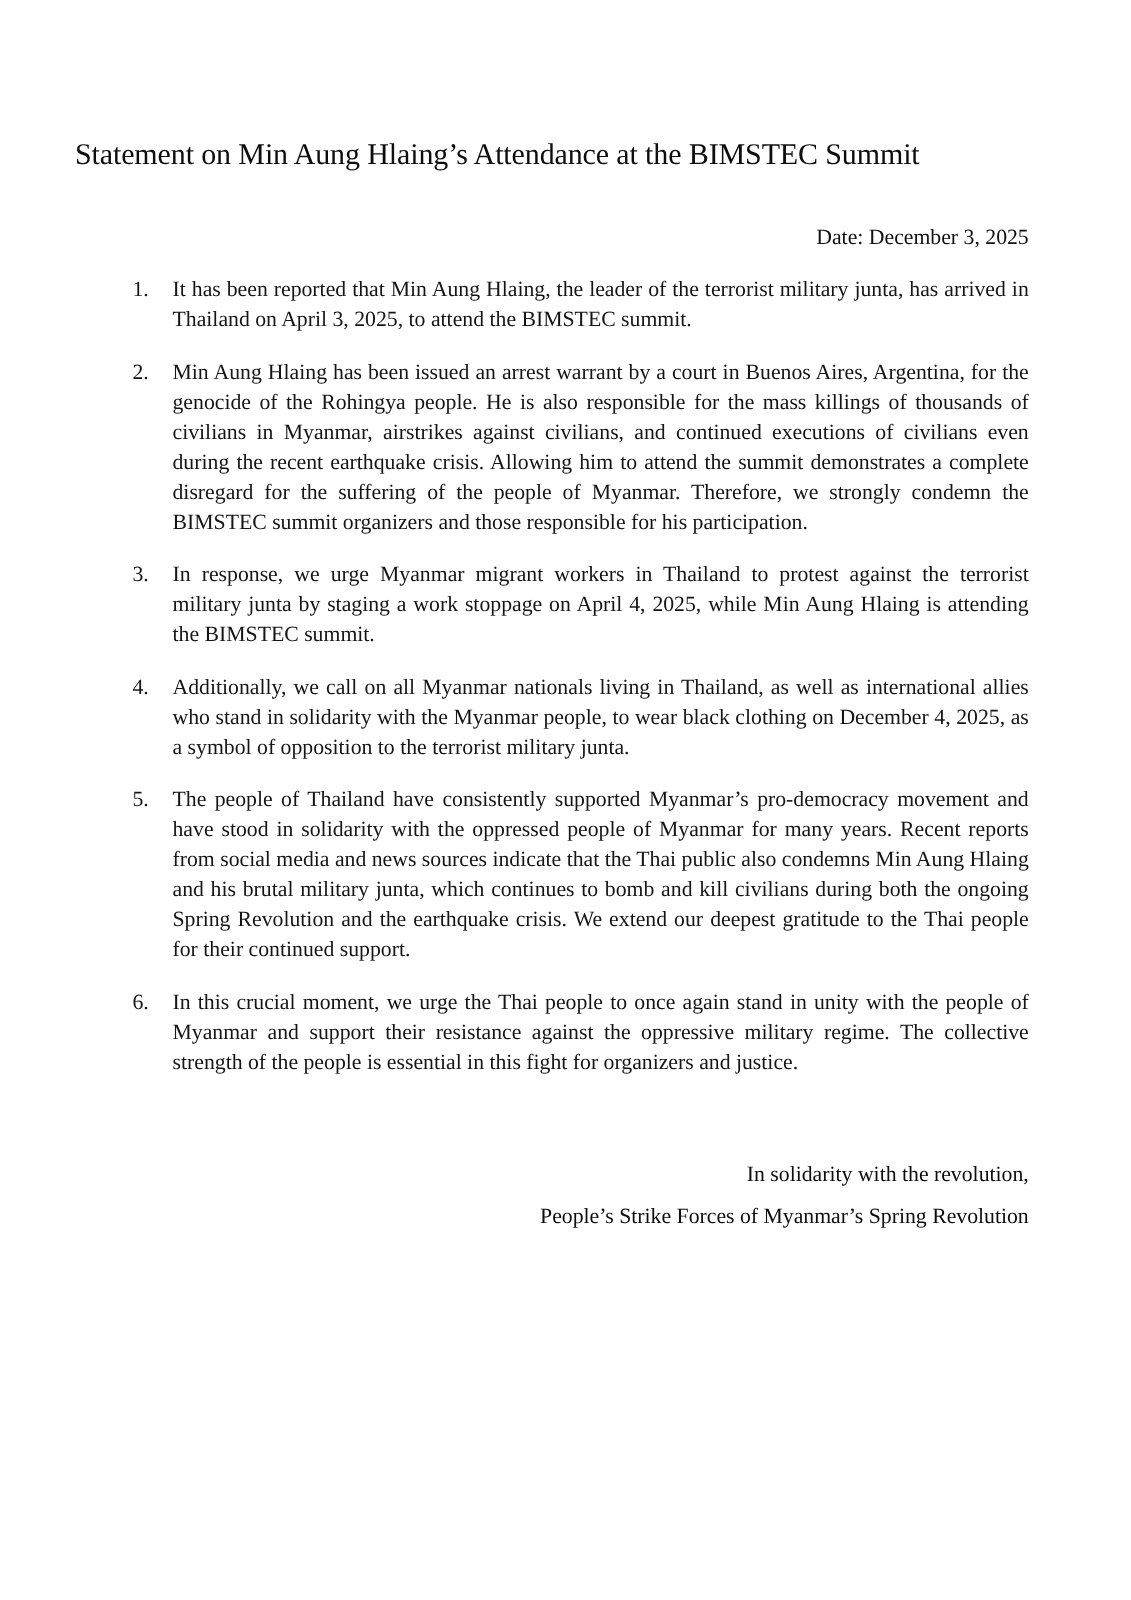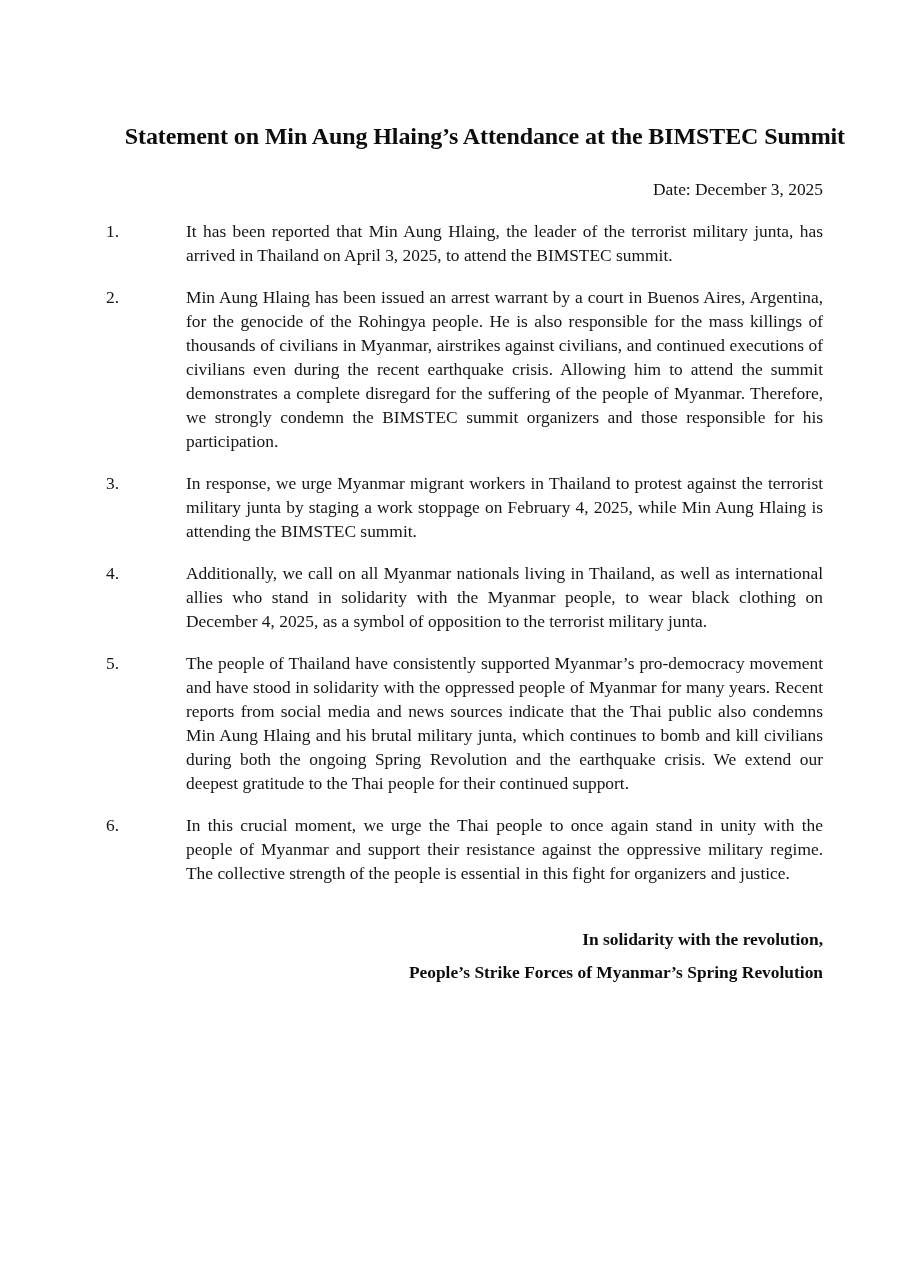--- a/index.html
+++ b/index.html
@@ -20,23 +20,23 @@
       left: 0;
       top: 0;
       width: 905px;
       height: 1280px;
       background: #ffffff;
     }
     .title {
       position: absolute;
       left: 60px;
       width: 785px;
-      top: 120px;
-      text-align: right;
-      font-weight: bold;
+      top: 108px;
+      text-align: left;
+      font-weight: normal;
       font-size: 24px;
       line-height: 32px;
       margin: 0;
       color: #0d0d0d;
       letter-spacing: -0.1px;
     }
     .date {
       position: absolute;
       right: 82px;
       top: 177px;
@@ -66,27 +66,26 @@
       position: absolute;
       left: 0;
       top: 0;
       width: 24px;
       text-align: left;
     }
     .item .text {
       display: block;
       text-align: justify;
       text-align-last: left;
-      margin-left: 48px;
     }
     .signoff {
       position: absolute;
       right: 82px;
       text-align: right;
-      font-weight: bold;
+      font-weight: normal;
       font-size: 17.4px;
       line-height: 24px;
       color: #0d0d0d;
     }
     .signoff.line1 { top: 927px; }
     .signoff.line2 { top: 960px; }
   </style>
 </head>
 <body>
 
@@ -99,21 +98,21 @@
     <li class="item">
       <span class="num">1.</span>
       <span class="text">It has been reported that Min Aung Hlaing, the leader of the terrorist military junta, has arrived in Thailand on April 3, 2025, to attend the BIMSTEC summit.</span>
     </li>
     <li class="item">
       <span class="num">2.</span>
       <span class="text">Min Aung Hlaing has been issued an arrest warrant by a court in Buenos Aires, Argentina, for the genocide of the Rohingya people. He is also responsible for the mass killings of thousands of civilians in Myanmar, airstrikes against civilians, and continued executions of civilians even during the recent earthquake crisis. Allowing him to attend the summit demonstrates a complete disregard for the suffering of the people of Myanmar. Therefore, we strongly condemn the BIMSTEC summit organizers and those responsible for his participation.</span>
     </li>
     <li class="item">
       <span class="num">3.</span>
-      <span class="text">In response, we urge Myanmar migrant workers in Thailand to protest against the terrorist military junta by staging a work stoppage on February 4, 2025, while Min Aung Hlaing is attending the BIMSTEC summit.</span>
+      <span class="text">In response, we urge Myanmar migrant workers in Thailand to protest against the terrorist military junta by staging a work stoppage on April 4, 2025, while Min Aung Hlaing is attending the BIMSTEC summit.</span>
     </li>
     <li class="item">
       <span class="num">4.</span>
       <span class="text">Additionally, we call on all Myanmar nationals living in Thailand, as well as international allies who stand in solidarity with the Myanmar people, to wear black clothing on December 4, 2025, as a symbol of opposition to the terrorist military junta.</span>
     </li>
     <li class="item">
       <span class="num">5.</span>
       <span class="text">The people of Thailand have consistently supported Myanmar’s pro-democracy movement and have stood in solidarity with the oppressed people of Myanmar for many years. Recent reports from social media and news sources indicate that the Thai public also condemns Min Aung Hlaing and his brutal military junta, which continues to bomb and kill civilians during both the ongoing Spring Revolution and the earthquake crisis. We extend our deepest gratitude to the Thai people for their continued support.</span>
     </li>
     <li class="item">

